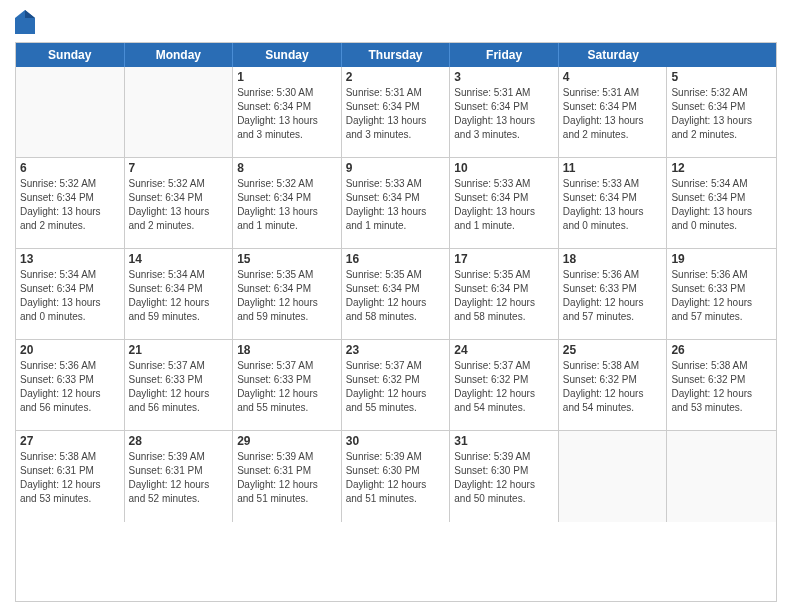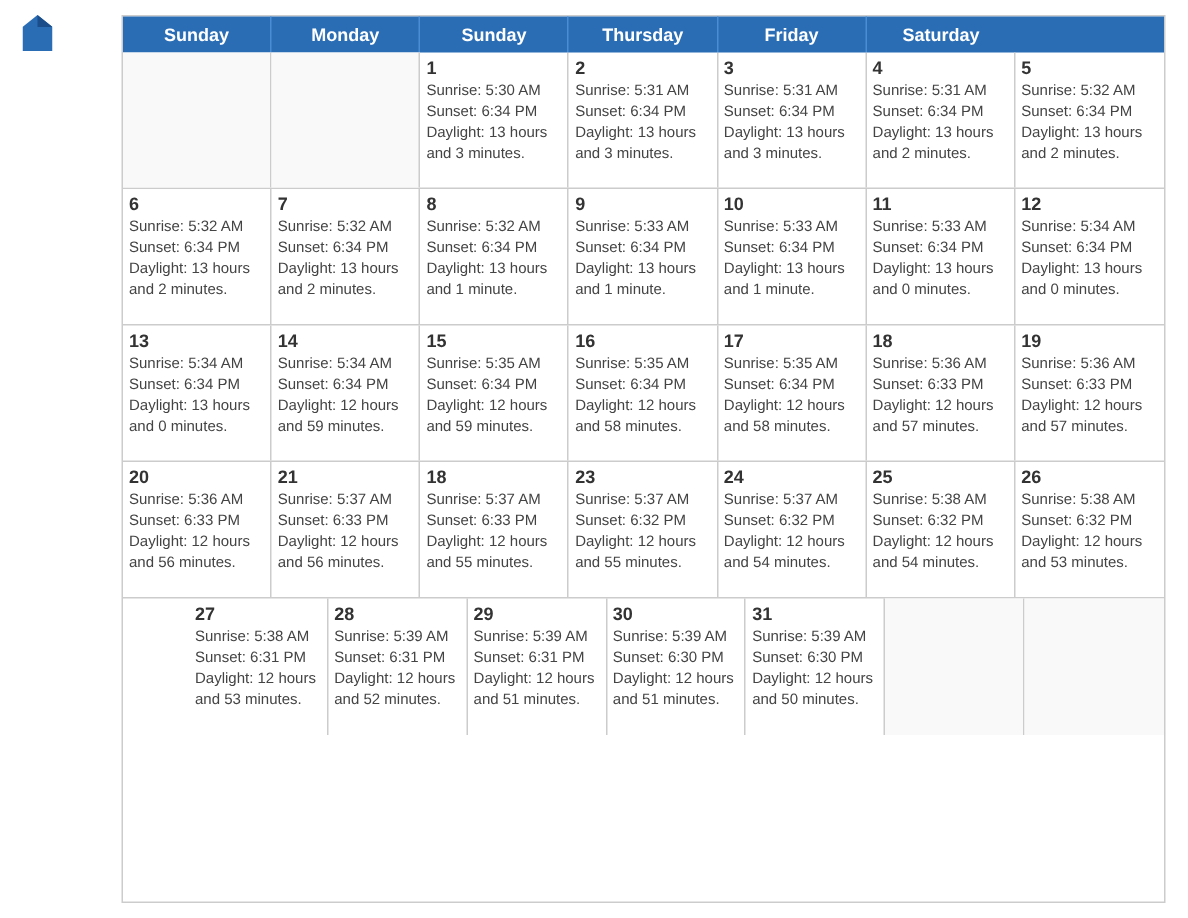--- a/index.html
+++ b/index.html
@@ -8,22 +8,21 @@
       height: 612px;
       font-family: Arial, sans-serif;
       background: #fff;
       overflow: hidden;
     }
     .page {
       width: 792px;
       height: 612px;
       padding: 10px 15px;
       display: flex;
-      flex-direction: row;
-      gap: 42px;
+      flex-direction: column;
     }
     .header {
       display: flex;
       justify-content: space-between;
       align-items: flex-start;
       margin-bottom: 8px;
     }
     .logo {
       display: flex;
       align-items: center;
@@ -74,21 +73,21 @@
     .cal-header-cell:last-child { border-right: none; }
     .cal-body {
       display: grid;
       grid-template-rows: repeat(5, 1fr);
     }
     .cal-row {
       display: grid;
       grid-template-columns: repeat(7, 1fr);
       border-bottom: 1px solid #ccc;
     }
-    .cal-row:last-child { border-bottom: none; margin-left: 44px; }
+    .cal-row:last-child { border-bottom: none; }
     .cal-cell {
       border-right: 1px solid #ccc;
       padding: 3px 4px;
       vertical-align: top;
       font-size: 9.5px;
       color: #333;
       min-height: 90px;
     }
     .cal-cell:last-child { border-right: none; }
     .cal-cell.empty { background: #f9f9f9; }

